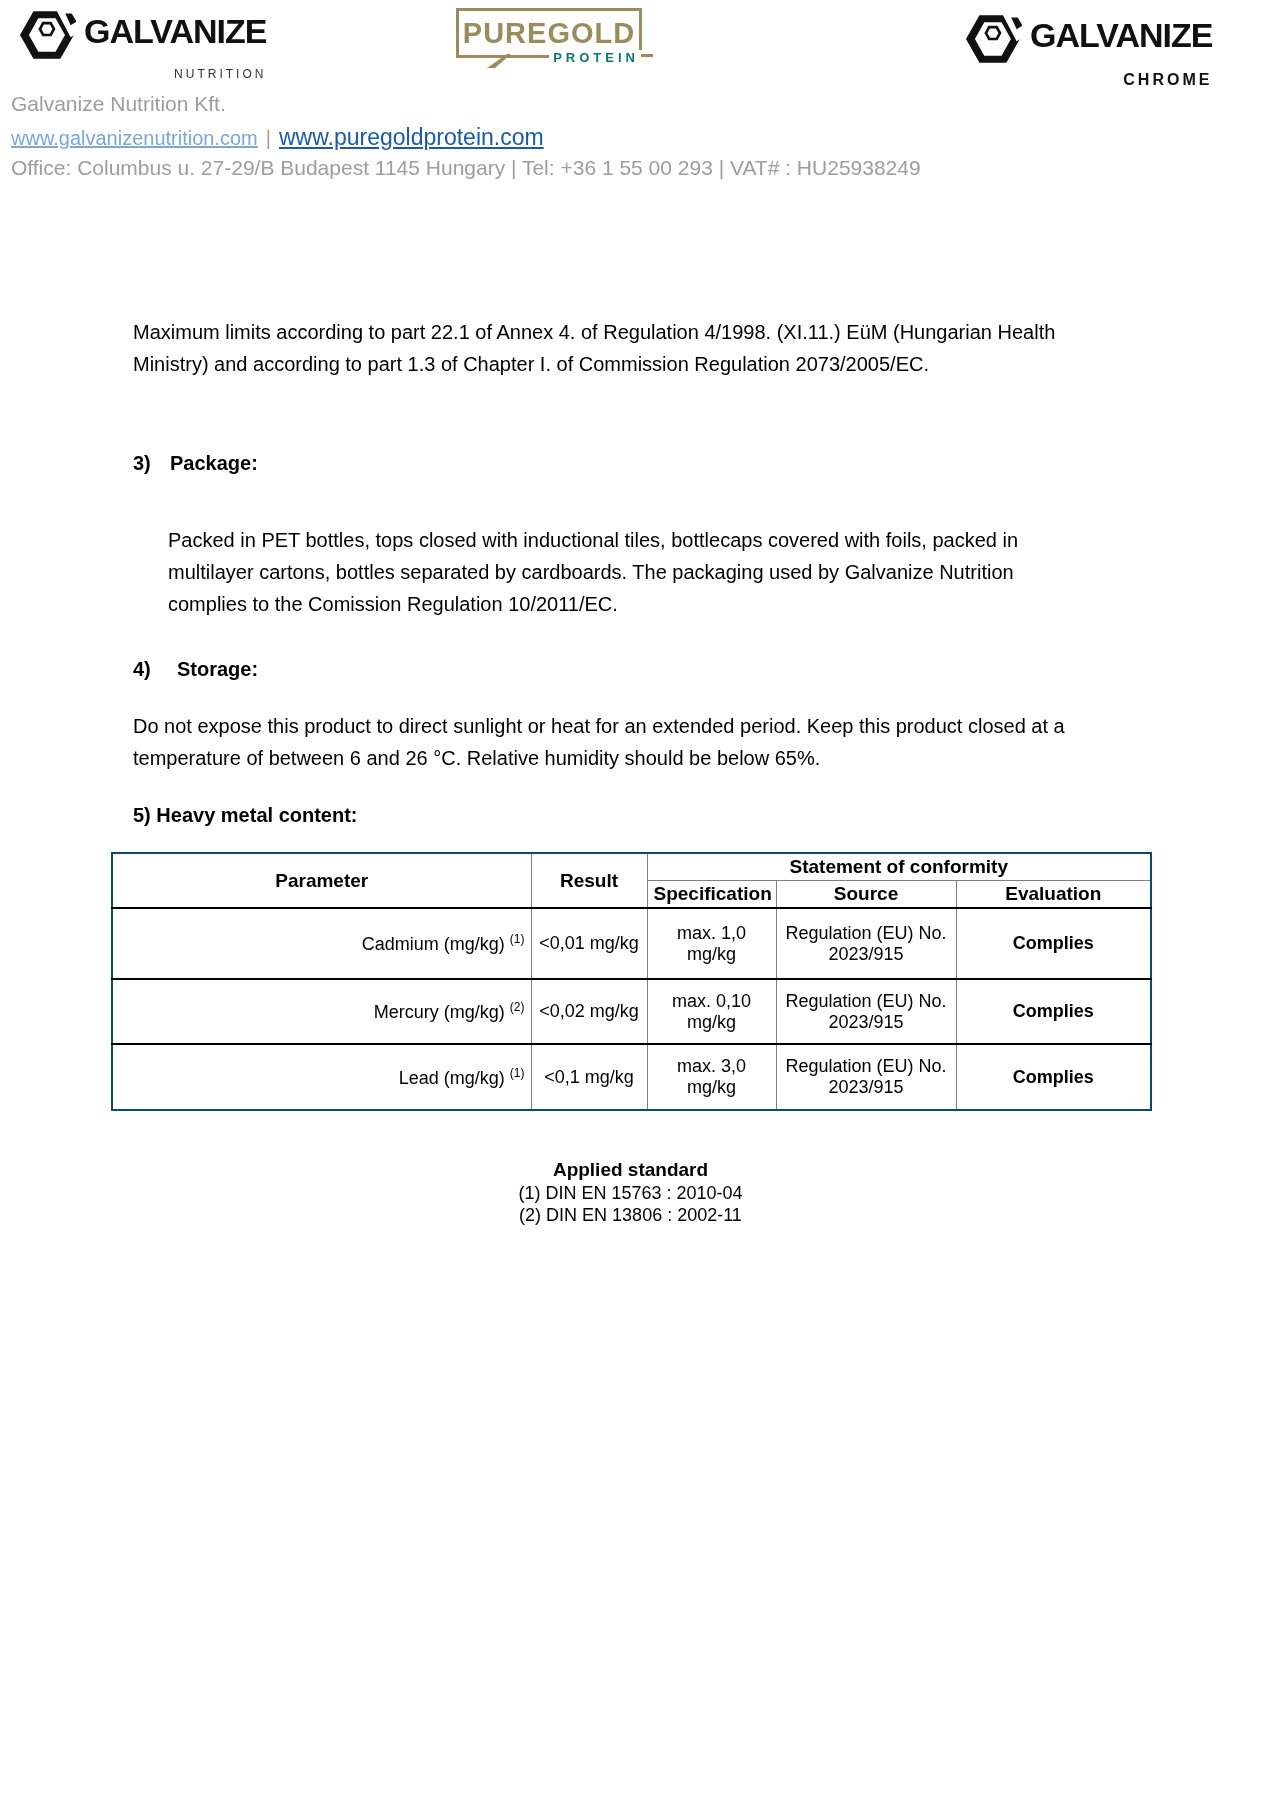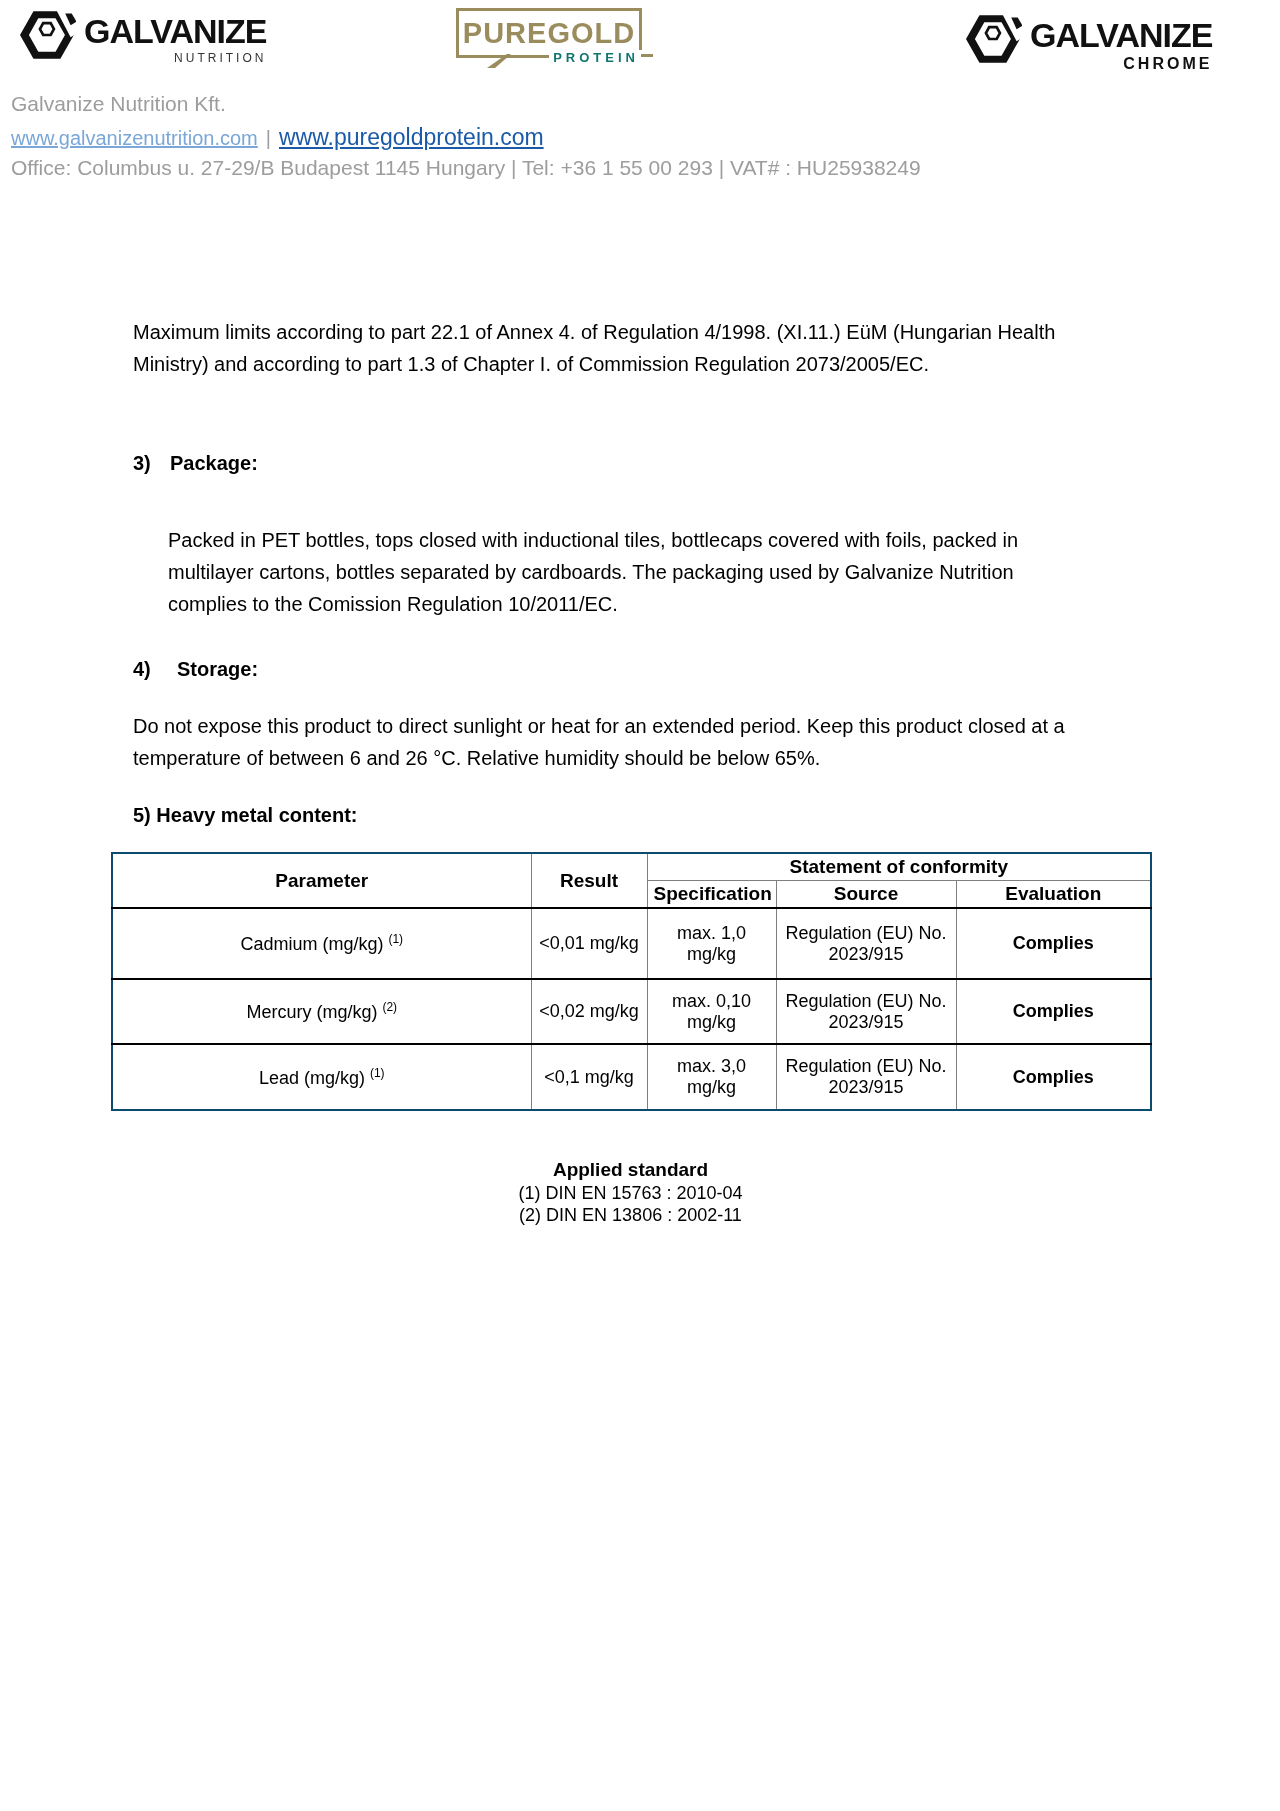--- a/index.html
+++ b/index.html
@@ -5,21 +5,21 @@
   * { margin:0; padding:0; box-sizing:border-box; }
   html,body { background:#ffffff; }
   body { font-family:"Liberation Sans", sans-serif; color:#000; }
   .page { position:relative; width:1280px; height:1811px; background:#fff; overflow:hidden; }
 
   
   .logo { position:absolute; display:flex; align-items:flex-start; }
   .logo-left  { left:20px;  top:8px; }
   .logo-right { left:966px; top:12px; }
   .hexicon { width:56px; height:54px; flex:0 0 auto; }
-  .brandwrap { margin-left:8px; display:flex; flex-direction:column; align-items:flex-end; }
+  .brandwrap { margin-left:8px; display:flex; flex-direction:column; align-items:flex-end;gap:16px; }
   .brand { font-size:34px; font-weight:bold; letter-spacing:-1px; color:#111; line-height:38px; margin-top:4px; }
   .sub-nutrition { font-size:12px; letter-spacing:3px; color:#333; font-weight:normal; margin-top:1px; }
   .sub-chrome { font-size:16px; letter-spacing:3px; color:#111; font-weight:bold; margin-top:1px; }
 
   
   .pg { position:absolute; left:456px; top:8px; width:186px; height:68px; }
   .pg-box { position:relative; width:186px; height:50px; border:3px solid #9a8c5c; display:flex; align-items:center; justify-content:center; }
   .pg-title { color:#9a8c5c; font-weight:bold; font-size:29px; letter-spacing:1px; line-height:29px; }
   .pg-sub { position:absolute; right:-4px; bottom:-10px; background:#fff; padding:0 4px; color:#0f766e; font-size:13px; font-weight:bold; letter-spacing:4px; }
   .pg-dash { position:absolute; width:12px; height:3px; background:#9a8c5c; bottom:-2px; }
@@ -46,21 +46,21 @@
 
   
   table.hm { position:absolute; left:111px; top:852px; width:1039px; border-collapse:collapse; border:2px solid #0c4a6e; table-layout:fixed; font-size:18px; }
   .hm th, .hm td { border:1px solid #7f7f7f; padding:2px 6px; text-align:center; vertical-align:middle; }
   .hm thead th { font-weight:bold; font-size:19px; }
   .hm thead tr.top { height:26px; }
   .hm thead tr.sub { height:27px; }
   .hm thead tr.sub th { border-top:1px solid #000; }
   .hm tbody tr { border-top:2px solid #000; }
   .hm tbody tr.r1 { height:71px; } .hm tbody tr.r2 { height:65px; } .hm tbody tr.r3 { height:66px; }
-  .hm td.param { text-align:center; }
+  .hm td.param { text-align:right; }
   .hm td.eval { font-weight:bold; }
   .hm sup { font-size:12px; }
   .col-param {width:419px;} .col-result{width:116px;} .col-spec{width:129px;} .col-source{width:180px;} .col-eval{width:195px;}
 
   
   .applied { position:absolute; left:111px; top:1158px; width:1039px; text-align:center; }
   .applied-title { font-size:19px; font-weight:bold; line-height:24px; }
   .applied-line { font-size:18px; line-height:22px; }
 </style>
 </head>

